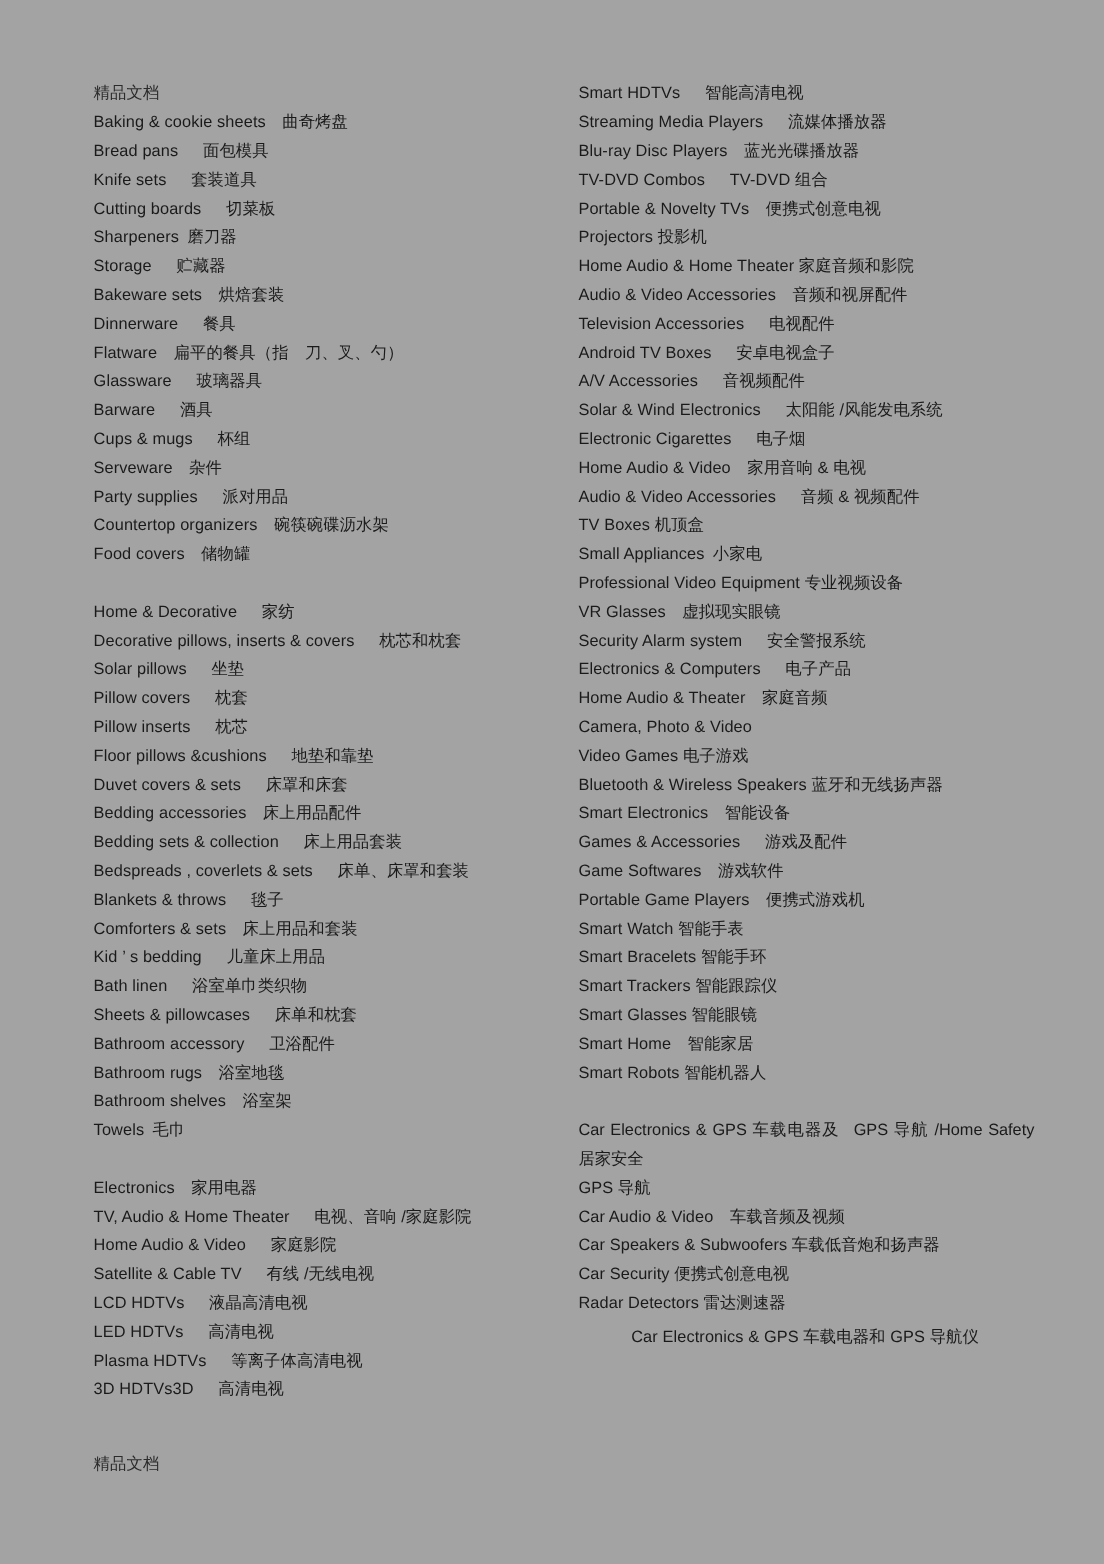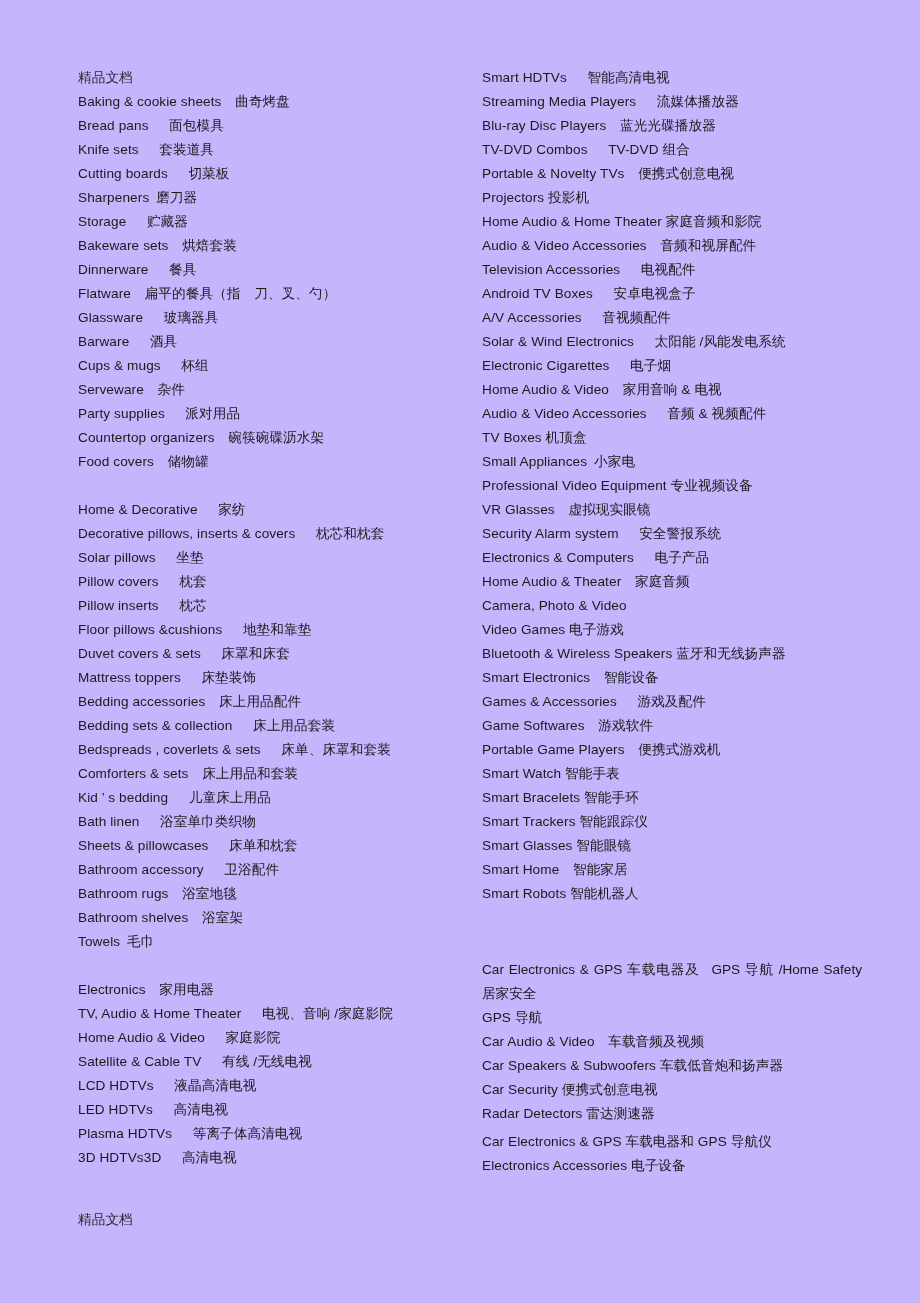--- a/index.html
+++ b/index.html
@@ -11,52 +11,51 @@
     width: 920px;
     height: 1303px;
     position: relative;
     font-family: "Liberation Sans", "DejaVu Sans", sans-serif;
     color: #000000;
     overflow: hidden;
   }
   .page {
     position: absolute;
     inset: 0;
-    background: #c4b5fd;
+    background: #a3a3a3;
     padding-left: 48px;
   }
   .col {
     position: absolute;
     top: 66px;
   }
   .col-left  { left: 78px;  width: 400px; }
   .col-right { left: 482px; width: 410px; }
 
   .line {
     font-size: 13.6px;
     line-height: 24px;
     height: 24px;
     white-space: pre;
     color: #1a1a1a;
     letter-spacing: 0.1px;
   }
-  .line.gap-before { margin-top: 4px; }
+  .line.gap-before { margin-top: 4px; margin-left: 44px; }
   .line.blank { height: 24px; }
   .line.header-doc { color: #2b2b2b; }
 
   
   .wrapline {
     font-size: 13.6px;
     line-height: 24px;
     white-space: normal;
     color: #1a1a1a;
     text-align: justify;
     text-align-last: left;
     width: 380px;
-    margin-top: 28px;
   }
   .spacer-sm { height: 24px; }
 </style>
 </head>
 <body>
 
 <div class="page">
 
   <div class="col col-left">
     <div class="line header-doc">精品文档</div>
@@ -78,24 +77,24 @@
         <div class="line">Countertop organizers 碗筷碗碟沥水架</div>
         <div class="line">Food covers 储物罐</div>
         <div class="line blank"></div>
         <div class="line">Home &amp; Decorative  家纺</div>
         <div class="line">Decorative pillows, inserts &amp; covers  枕芯和枕套</div>
         <div class="line">Solar pillows  坐垫</div>
         <div class="line">Pillow covers  枕套</div>
         <div class="line">Pillow inserts  枕芯</div>
         <div class="line">Floor pillows &amp;cushions  地垫和靠垫</div>
         <div class="line">Duvet covers &amp; sets  床罩和床套</div>
-        <div class="line">Mattress toppers  床垫装饰</div>
         <div class="line">Bedding accessories 床上用品配件</div>
         <div class="line">Bedding sets &amp; collection  床上用品套装</div>
         <div class="line">Bedspreads , coverlets &amp; sets  床单、床罩和套装</div>
+        <div class="line">Blankets &amp; throws  毯子</div>
         <div class="line">Comforters &amp; sets 床上用品和套装</div>
         <div class="line">Kid ’ s bedding  儿童床上用品</div>
         <div class="line">Bath linen  浴室单巾类织物</div>
         <div class="line">Sheets &amp; pillowcases  床单和枕套</div>
         <div class="line">Bathroom accessory  卫浴配件</div>
         <div class="line">Bathroom rugs 浴室地毯</div>
         <div class="line">Bathroom shelves 浴室架</div>
         <div class="line">Towels 毛巾</div>
         <div class="line blank"></div>
         <div class="line">Electronics 家用电器</div>
@@ -149,21 +148,20 @@
       </div>
     <div class="spacer-sm"></div>
       <div class="wrapline">Car  Electronics  &amp;  GPS 车载电器及   GPS 导航 /Home Safety  居家安全</div>
     <div id="right-lines-tail">
         <div class="line">GPS 导航</div>
         <div class="line">Car Audio &amp; Video 车载音频及视频</div>
         <div class="line">Car Speakers &amp; Subwoofers 车载低音炮和扬声器</div>
         <div class="line">Car Security 便携式创意电视</div>
         <div class="line">Radar Detectors 雷达测速器</div>
         <div class="line gap-before">Car Electronics &amp; GPS 车载电器和 GPS 导航仪</div>
-        <div class="line">Electronics Accessories 电子设备</div>
       </div>
   </div>
 
   <div class="col" style="left:78px; top:1208px;">
     <div class="line header-doc">精品文档</div>
   </div>
 
 </div>
 
 </body></html>

